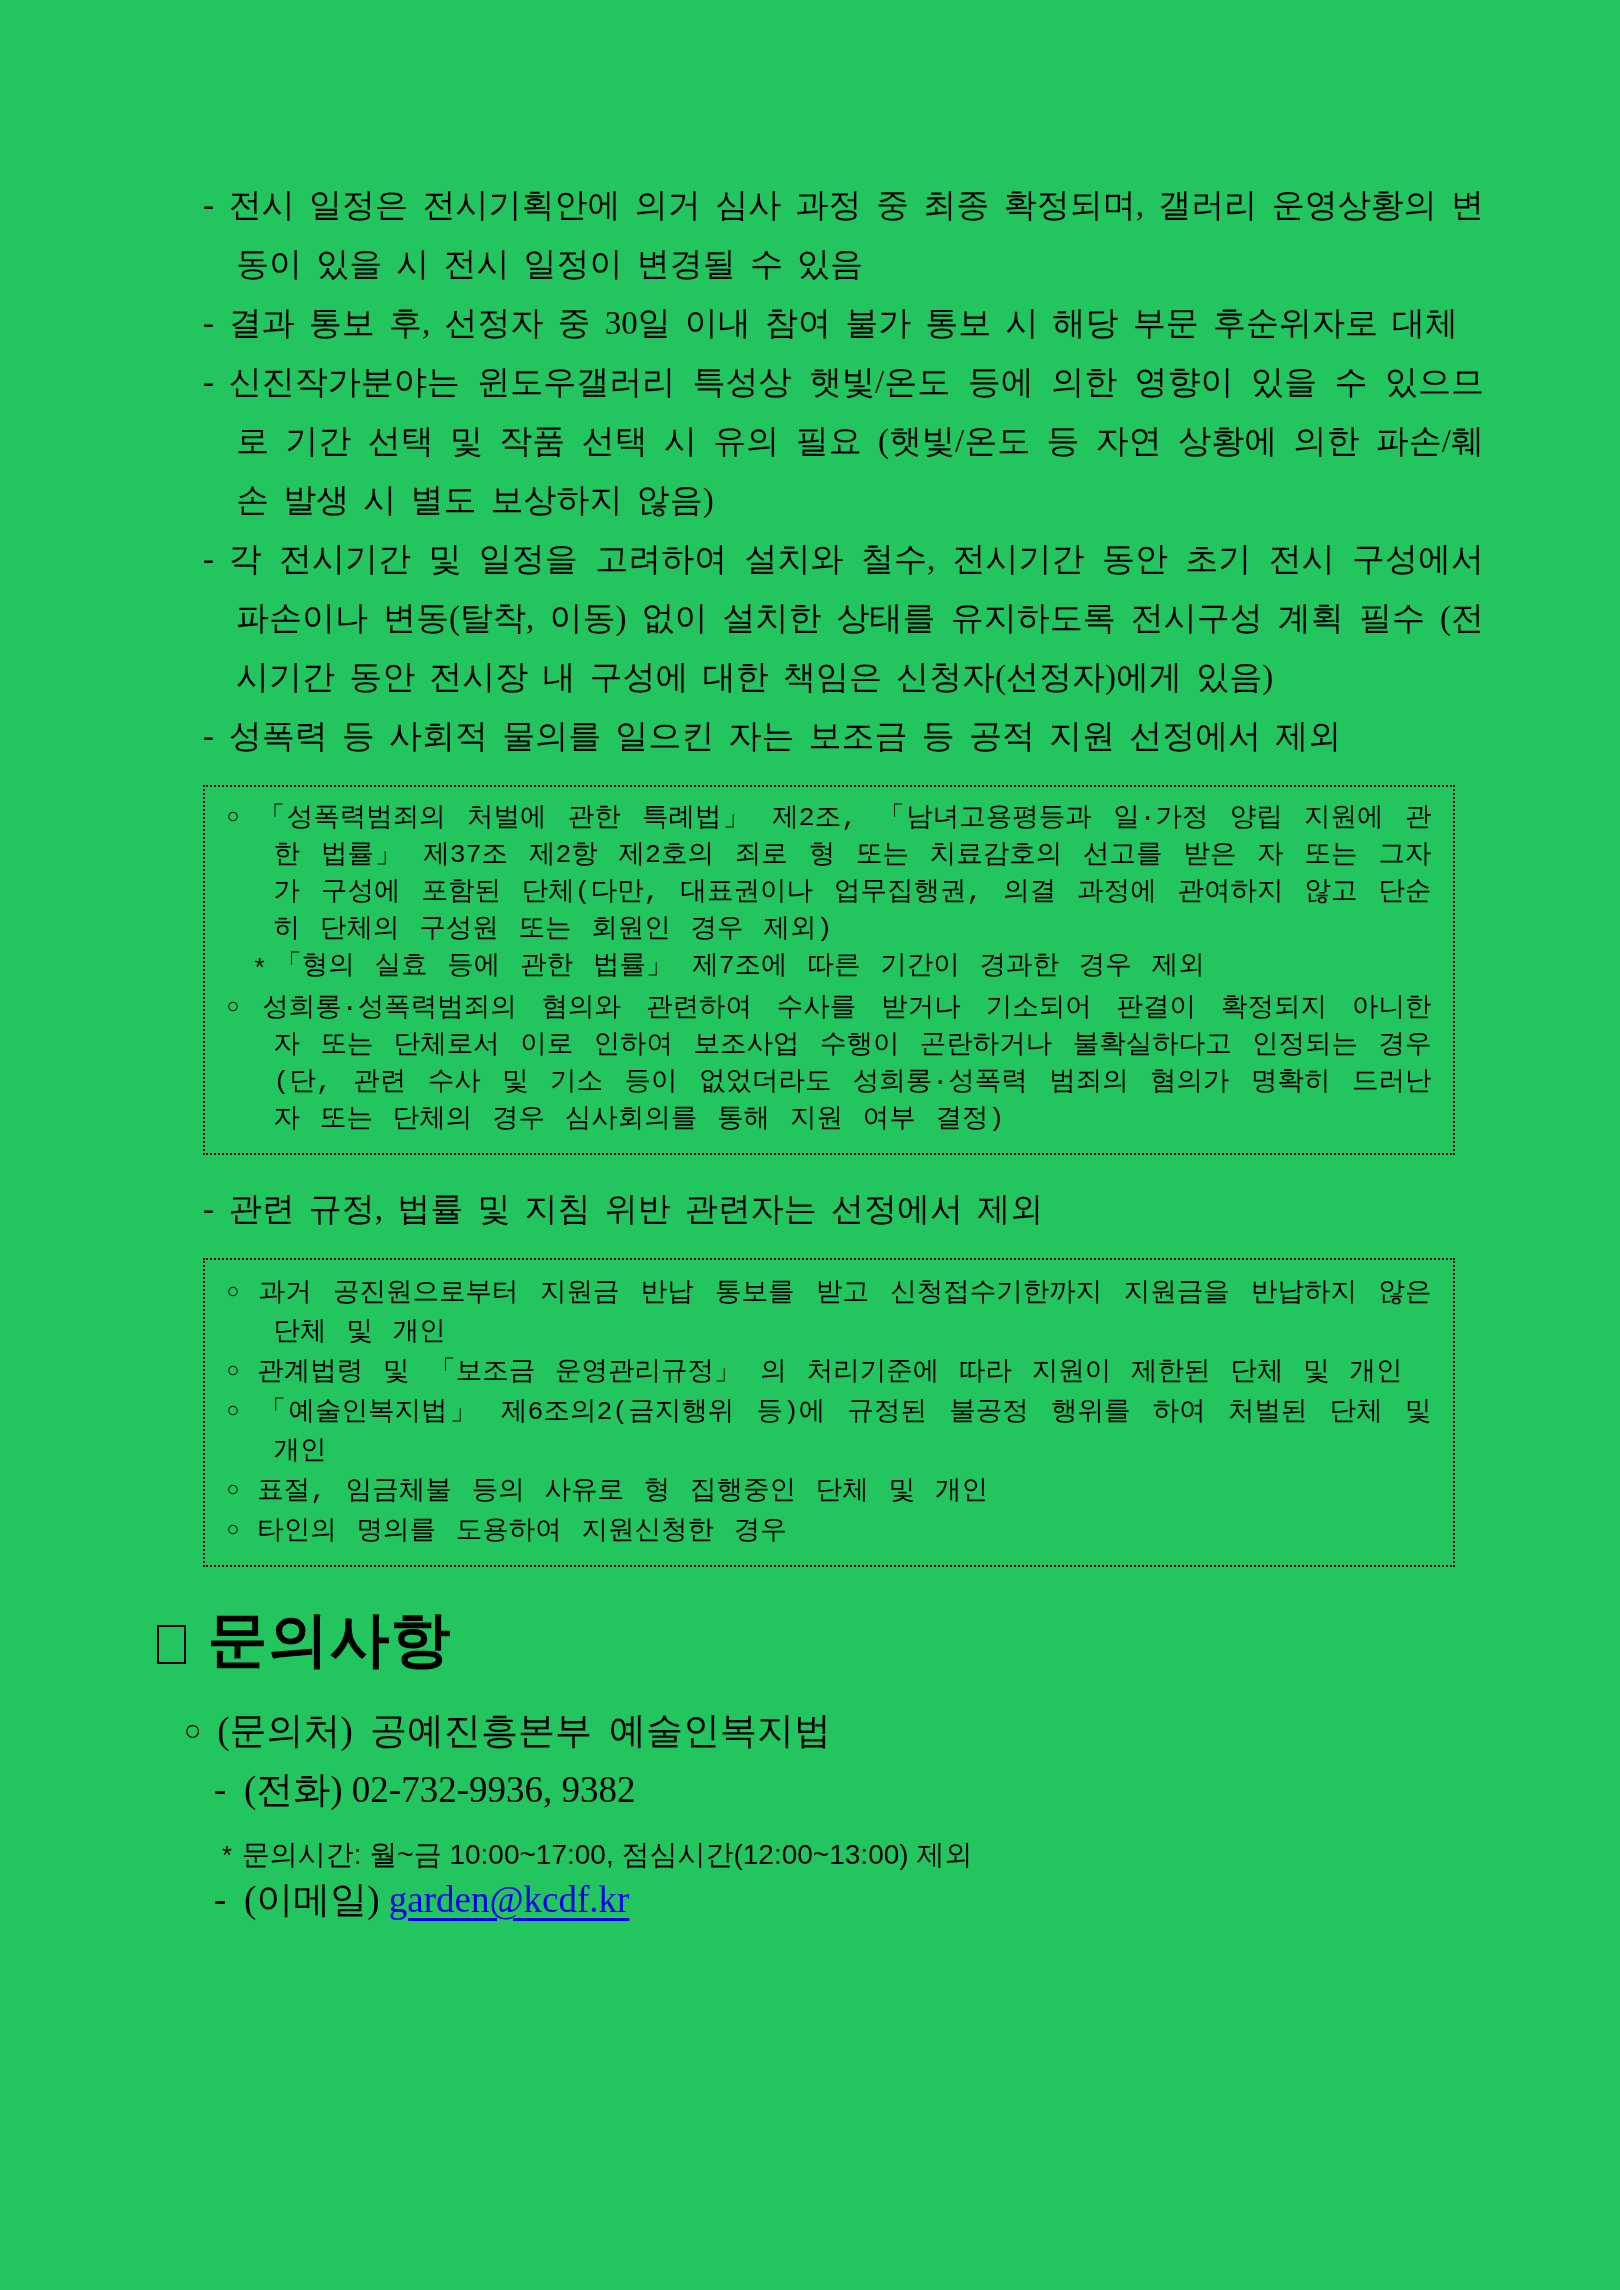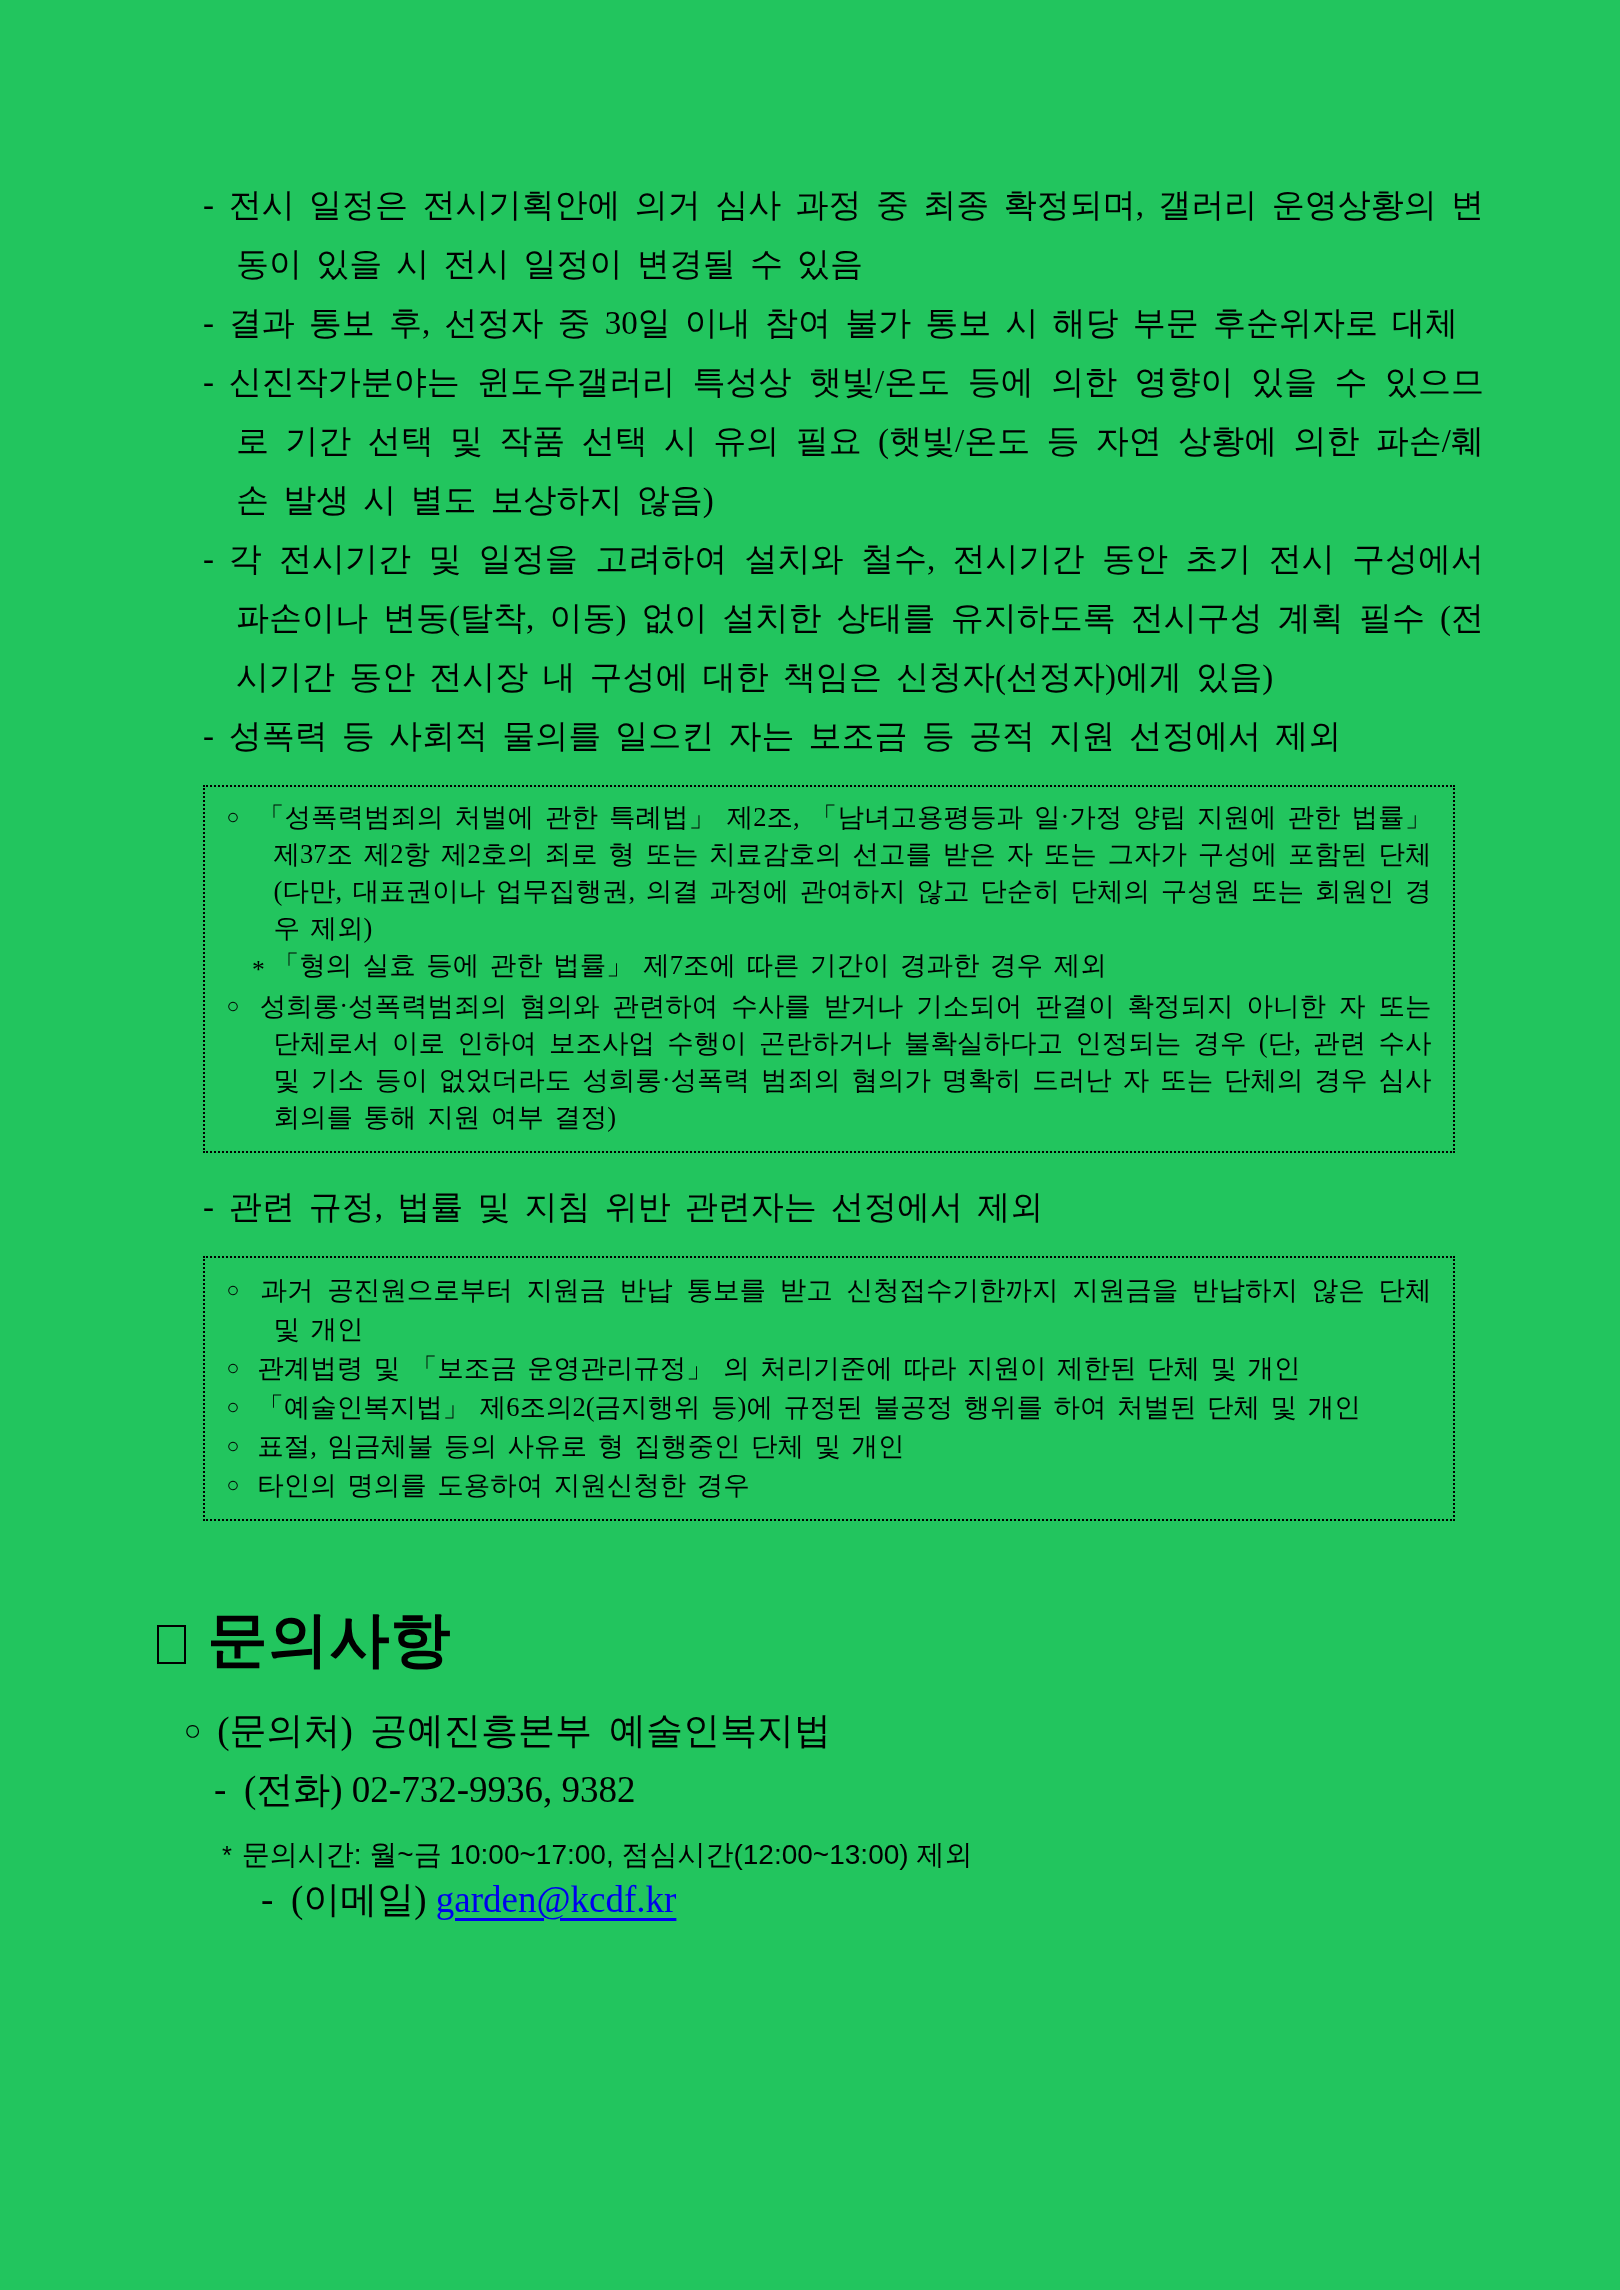--- a/index.html
+++ b/index.html
@@ -34,21 +34,21 @@
 
   
   .note-box {
     border: 2px dotted #000000;
     padding: 12.7px 21.6px 14.7px 21.6px;
     margin-top: 18.6px;
     margin-bottom: 19.6px;
     width: 1252px;
   }
   .note-box .note-item {
-    font-family: Liberation Serif, serif;
+    font-family: Liberation Mono, monospace;
     font-size: 26.5px;
     padding-left: 47px;
     text-indent: -47px;
     text-align: justify;
     text-align-last: left;
     word-spacing: 3.9px;
   }
   .box1 .note-item { line-height: 37px; }
   .box2 .note-item { line-height: 39px; }
   .note-box .note-item .marker {
@@ -112,21 +112,20 @@
     font-size: 28px;
     line-height: 60px;
   }
   .contact-hours .marker { margin-right: 9.8px; font-size: 25.5px; }
   .contact-email {
     position: absolute;
     left: 214px;
     top: 1874px;
     font-size: 37px;
     line-height: 51px;
-    margin-left: 47px;
   }
   .contact-email .marker { margin-right: 17.6px; }
   .email-link {
     color: #0000ee;
     text-decoration: underline;
     text-underline-offset: 5.9px;
   }
 </style>
 </head>
 <body>

